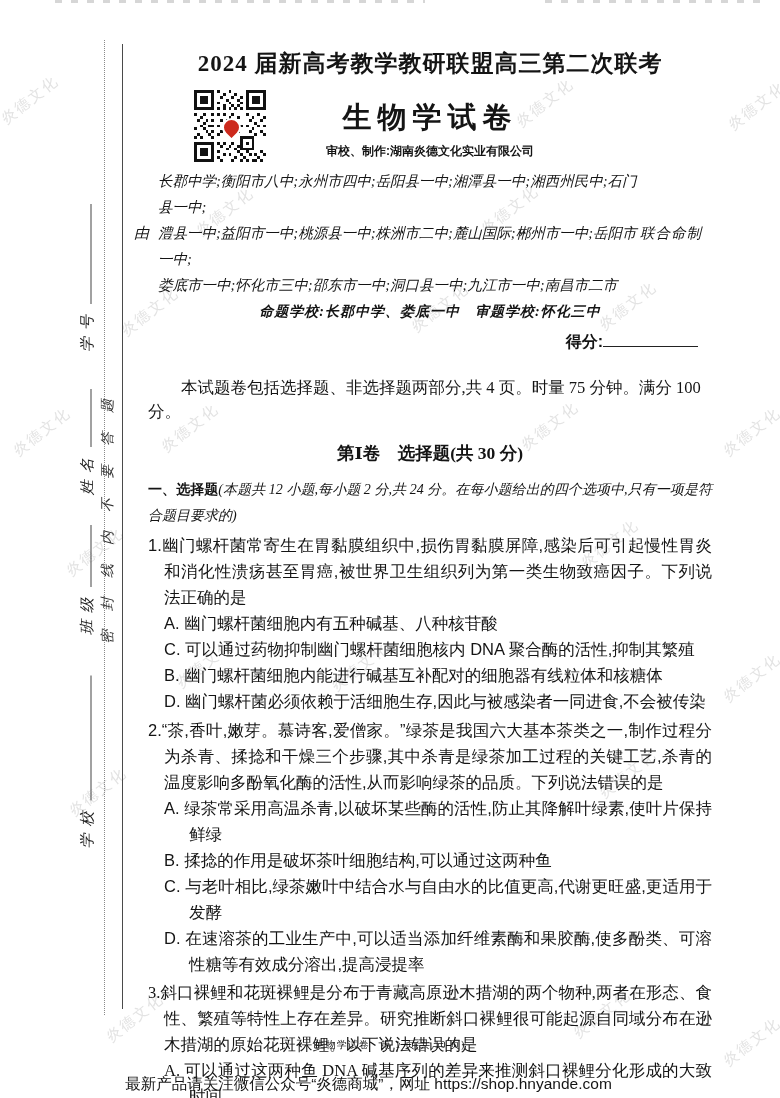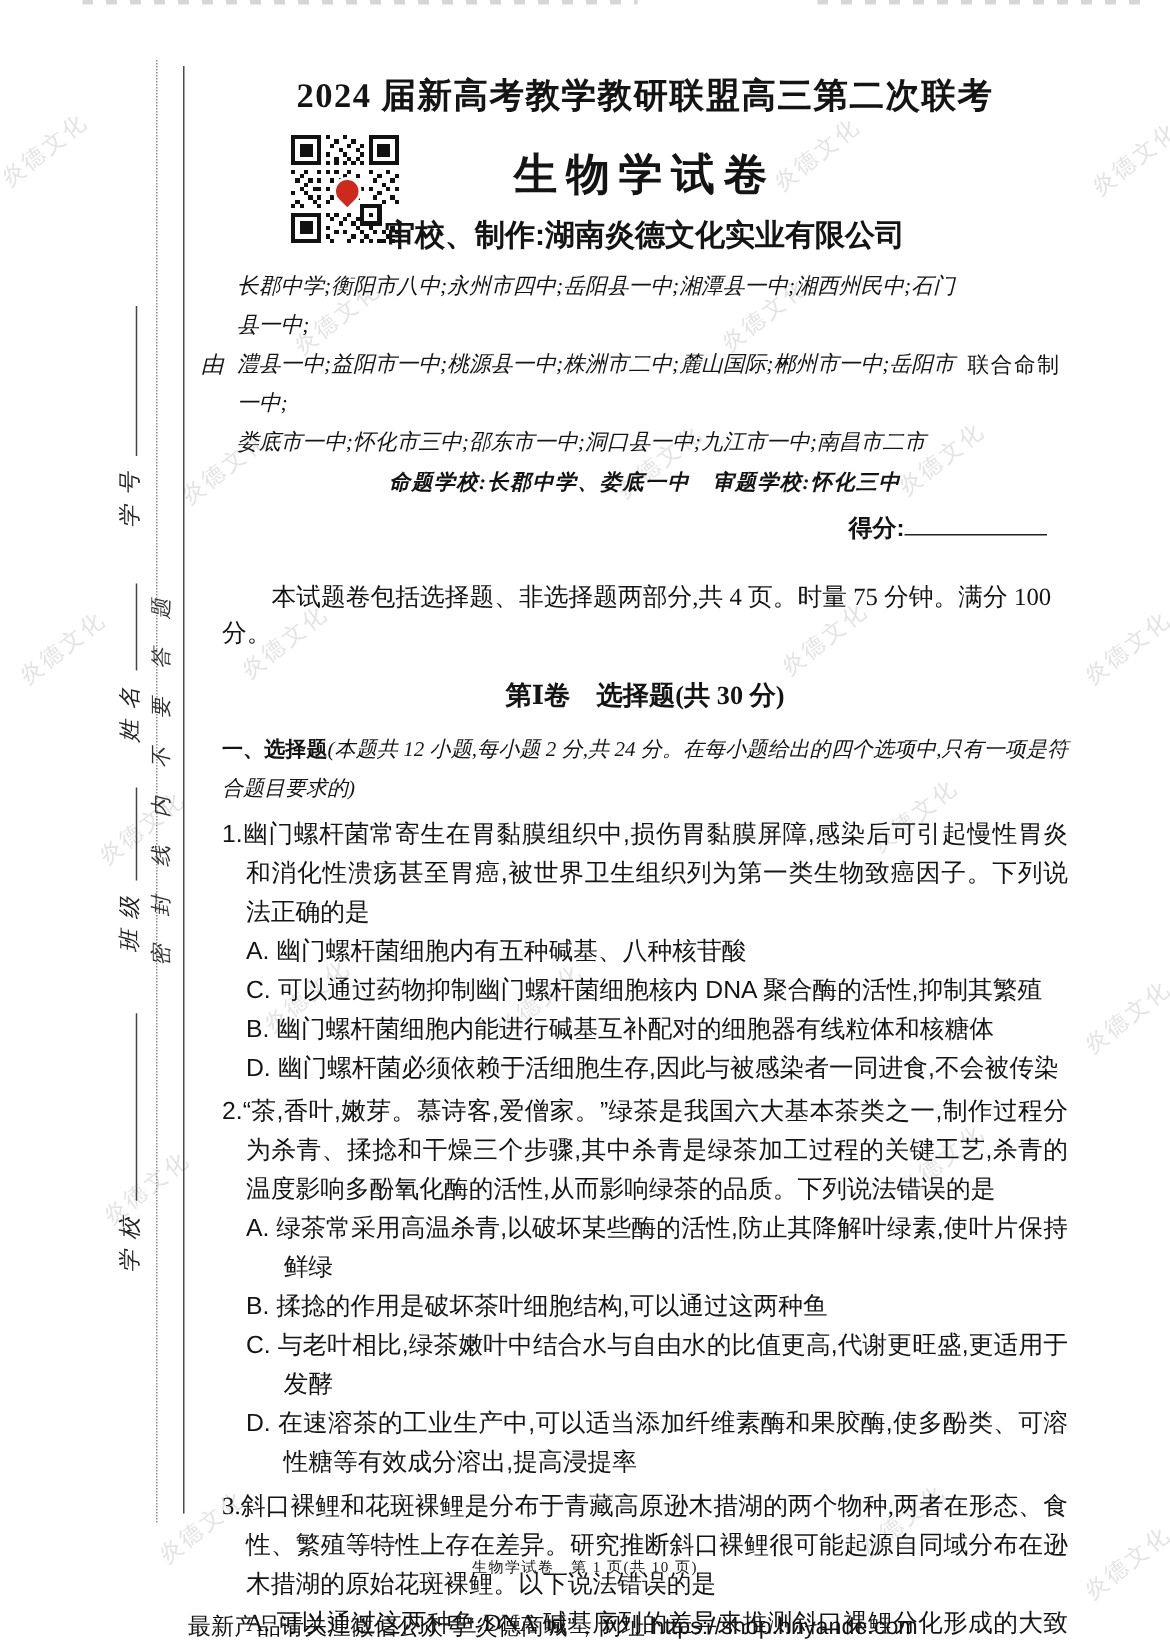--- a/index.html
+++ b/index.html
@@ -24,26 +24,26 @@
   
   .qr{position:absolute;left:194px;top:90px;width:72px;height:72px;}
   .qr svg{width:100%;height:100%;}
   .qr .flame{position:absolute;left:28px;top:28px;width:15px;height:15px;background:#cc2a1d;
              border-radius:0 55% 55% 55%;transform:rotate(225deg);border:2px solid #fff;}
   
   .content{position:absolute;left:148px;top:50px;width:564px;z-index:1;}
   .main-title{font-size:23px;font-weight:bold;text-align:center;letter-spacing:1px;line-height:28px;}
   .subject{font-size:29px;font-weight:bold;text-align:center;letter-spacing:6px;line-height:34px;margin-top:22px;
            font-family:"Liberation Sans","DejaVu Sans",sans-serif;}
-  .producer{font-size:20px;font-weight:bold;text-align:center;margin-top:9px;
+  .producer{font-size:12px;font-weight:bold;text-align:center;margin-top:9px;
             font-family:"Liberation Sans","DejaVu Sans",sans-serif;}
   .school-block{display:grid;grid-template-columns:24px 1fr 72px;margin-top:8px;margin-left:-14px;align-items:center;}
   .school-by{font-style:italic;font-size:15px;}
   .school-lines{font-style:italic;font-size:14.5px;line-height:26px;}
-  .school-joint{font-size:14.5px;letter-spacing:1px;text-align:center;}
+  .school-joint{font-style:italic;font-size:14.5px;letter-spacing:1px;}
   .setter{font-style:italic;font-weight:bold;font-size:14px;text-align:center;margin-top:5px;letter-spacing:1px;}
   .score-row{text-align:right;margin-top:11px;padding-right:14px;font-family:"Liberation Sans",sans-serif;}
   .score-label{font-size:16px;font-weight:bold;}
   .score-blank{display:inline-block;width:95px;border-bottom:1.5px solid #222;height:2px;}
   .intro{font-size:16.5px;margin-top:23px;text-indent:2em;line-height:24px;}
   .section-title{font-size:17.5px;font-weight:bold;text-align:center;margin-top:15px;}
   .part-head{margin-top:11px;font-size:14px;line-height:26px;text-align:justify;}
   .part-head .bold{font-weight:bold;font-family:"Liberation Sans",sans-serif;}
   .part-head .kai{font-style:italic;}
   .question{margin-top:3px;font-size:16.5px;line-height:26px;text-align:justify;}

